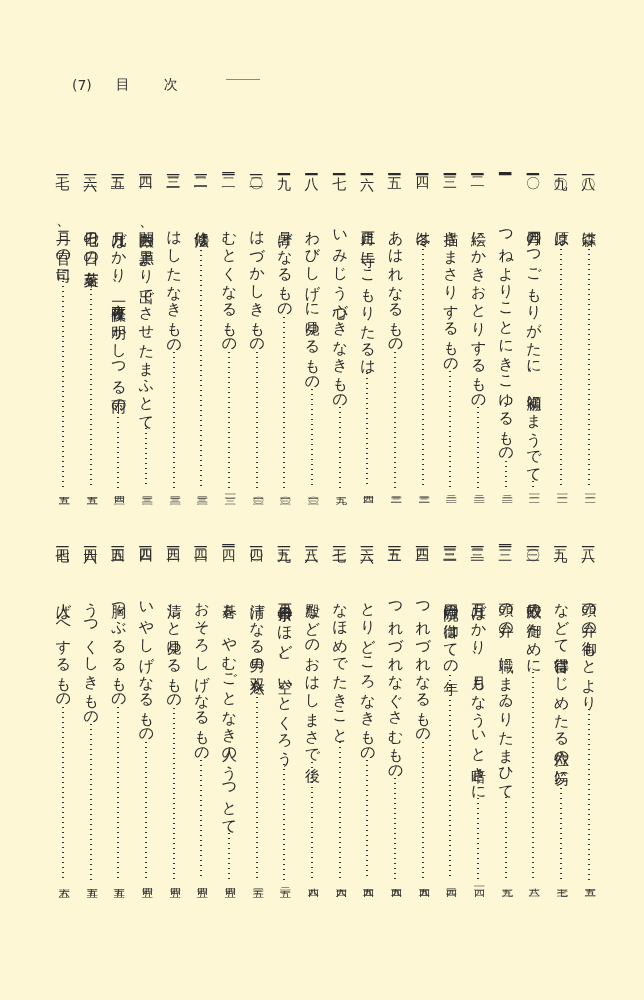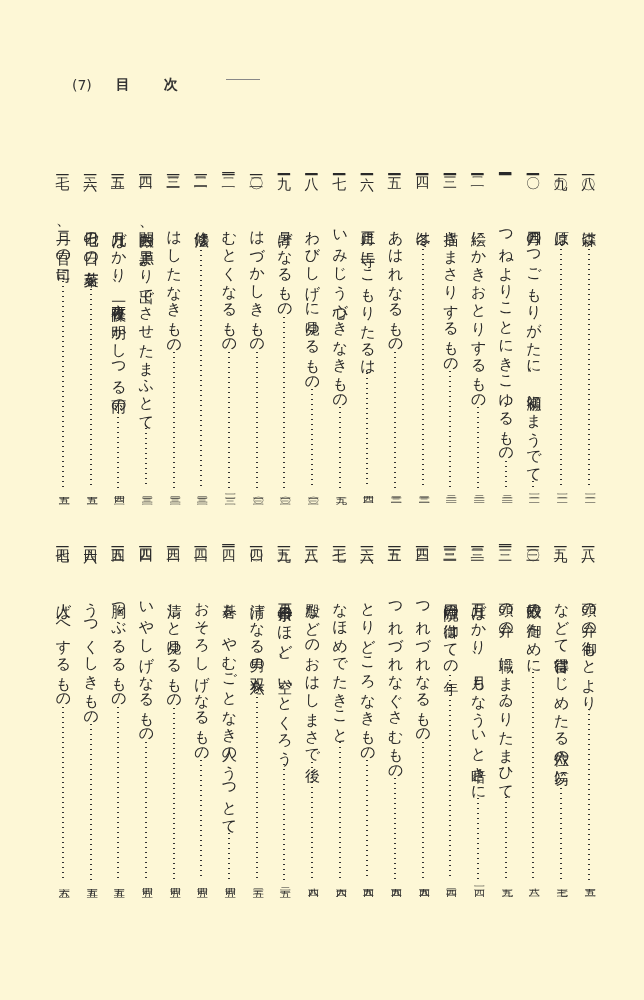--- a/index.html
+++ b/index.html
@@ -10,21 +10,21 @@
     overflow: hidden;
     font-family: "DejaVu Serif", serif;
     color: #2a2a2a;
   }
   .header {
     position: absolute; left: 72px; top: 76px;
     font-family: "DejaVu Sans", sans-serif;
     font-size: 14px; color: #333;
     display: flex; gap: 24px; align-items: center;
   }
-  .header .title { letter-spacing: 10px; font-weight: bold; }
+  .header .title { letter-spacing: 10px; font-weight: normal; }
   .header-rule {
     position: absolute; left: 226px; top: 79px; width: 34px; height: 1px;
     background: #888;
   }
   .block {
     position: absolute; left: 52px; width: 548px;
     display: flex; flex-direction: row-reverse; justify-content: space-between;
   }
   .block.top { top: 168px; height: 350px; }
   .block.bottom { top: 540px; height: 370px; }

